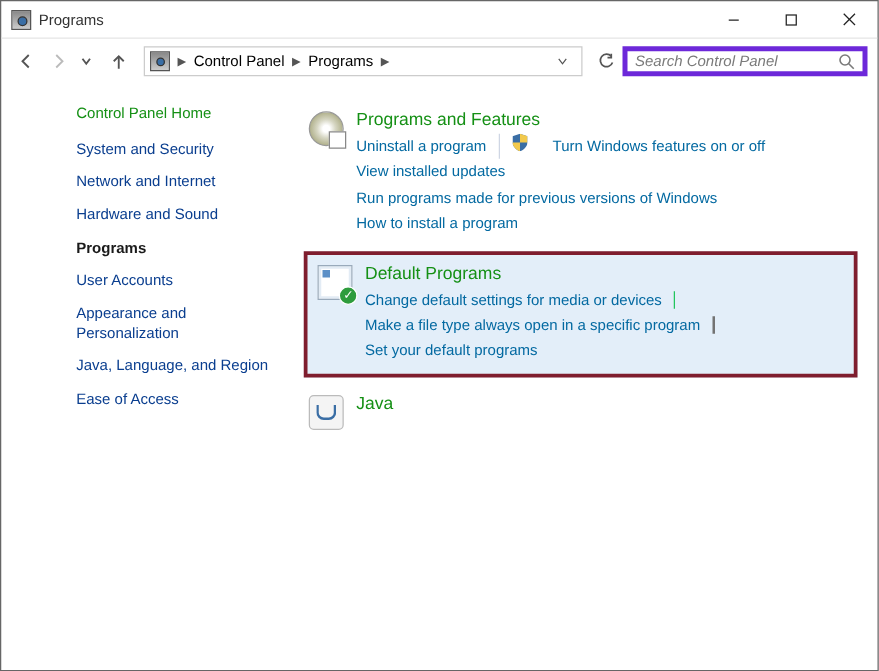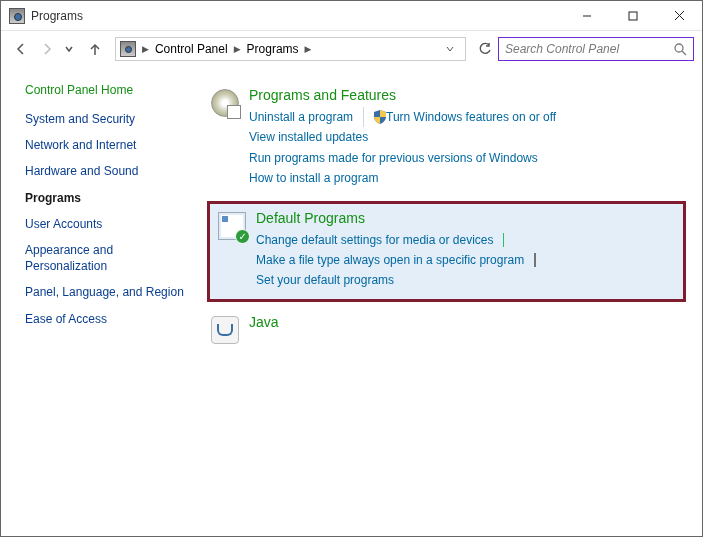--- a/index.html
+++ b/index.html
@@ -64,29 +64,30 @@
     width:16px; height:16px; background:linear-gradient(#888,#ccc); border:1px solid #555; position:relative;
   }
   .addr .crumb-icon::after{content:"";position:absolute;width:5px;height:5px;border:1px solid #333;border-radius:50%;left:4px;top:4px;background:#3a6ea5;}
   .crumb-sep { color:#555; font-size:9px; margin:0 2px;}
   .crumb { color:#000; }
   .addr-tail { flex:1; }
   .addr-chev, .refresh-btn {
     width:22px; height:22px; display:flex; align-items:center; justify-content:center;
   }
   .searchbox {
-    width: 196px; height: 24px; border:1px solid #6d28d9;
+    width: 196px; height: 24px; border:4px solid #6d28d9;
     display:flex; align-items:center; padding:0 6px; color:#7a7a7a; font-style:italic;
   }
   .searchbox span { flex:1; font-style: italic; }
   .searchbox svg { stroke:#7a7a7a; stroke-width:1.3; fill:none; }
   
   .body {
     display: flex;
     height: calc(100% - 66px);
+    margin-left: 36px;
   }
   .sidebar {
     width: 200px;
     padding: 16px 14px 0 24px;
   }
   .sidebar .home { color:#159015; font-size:12px; margin-bottom: 14px; }
   .sidebar a.side-link {
     display:block; color:#0a3e8f; text-decoration:none; margin-bottom: 10px; font-size:12px; line-height:1.35;
   }
   .sidebar a.side-link.active { color:#1a1a1a; font-weight:700; }
@@ -101,21 +102,21 @@
   .section .icon-col { width: 38px; display:flex; justify-content:flex-start; align-items:flex-start; padding-top:2px;}
   .section .content-col { flex:1; }
   .section h2 {
     margin:0 0 4px 0; font-size:14px; font-weight:400; color:#159015;
   }
   .linklist { display:flex; flex-wrap:wrap; column-gap:0; row-gap:0; }
   .tasklink {
     color:#0369a1; font-size:12px; text-decoration:none; line-height:1.7;
     padding-right:10px; margin-right:10px; border-right:1px solid #cfd6e4;
   }
-  .tasklink.with-icon { display:inline-flex; align-items:center; gap:0; }
+  .tasklink.with-icon { display:inline-flex; gap:20px; }
   .tasklink.last { border-right:none; margin-right:0; padding-right:0;}
   .tasklink.block { display:block; border:none; margin:0; padding:0; }
   
   .section.highlight {
     background:#e3eef9;
     border: 3px solid #7f1d2e;
     margin: 2px 6px 6px 6px;
     padding: 6px 8px 8px 8px;
   }
   
@@ -211,21 +212,21 @@
 
 <div class="body">
   <div class="sidebar">
     <div class="home">Control Panel Home</div>
     <a class="side-link">System and Security</a>
     <a class="side-link">Network and Internet</a>
     <a class="side-link">Hardware and Sound</a>
     <a class="side-link active">Programs</a>
     <a class="side-link">User Accounts</a>
     <a class="side-link">Appearance and Personalization</a>
-    <a class="side-link">Panel, Language, and Region</a>
+    <a class="side-link">Java, Language, and Region</a>
     <a class="side-link">Ease of Access</a>
   </div>
 
   <div class="main">
 
     <div class="section">
       <div class="icon-col">
           <div class="big-icon cd-icon"></div>
         </div>
       <div class="content-col">

